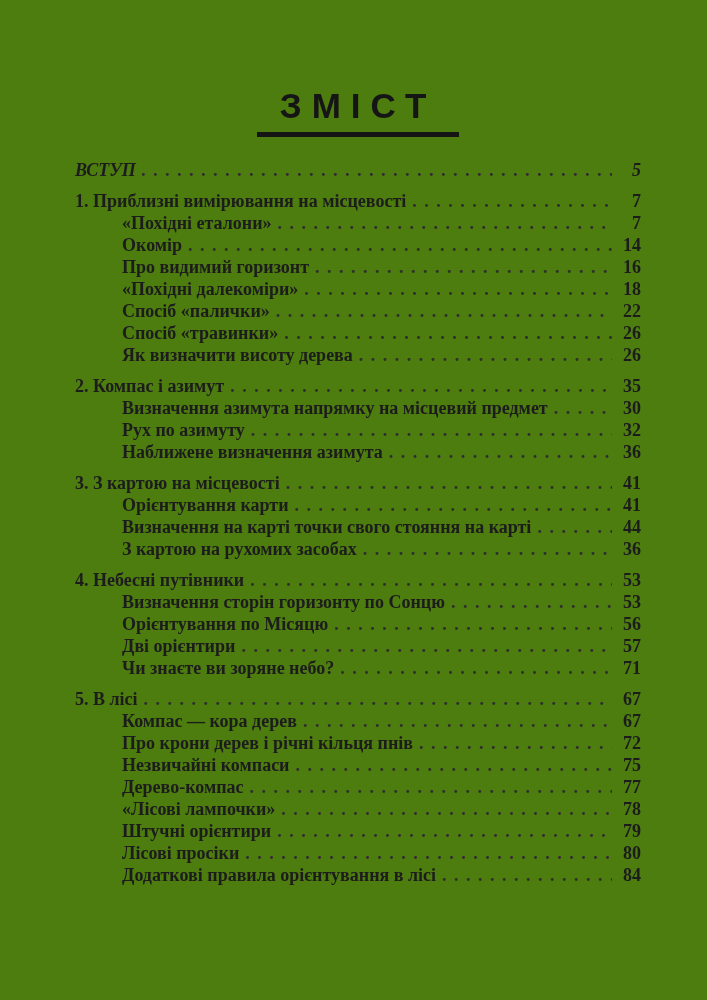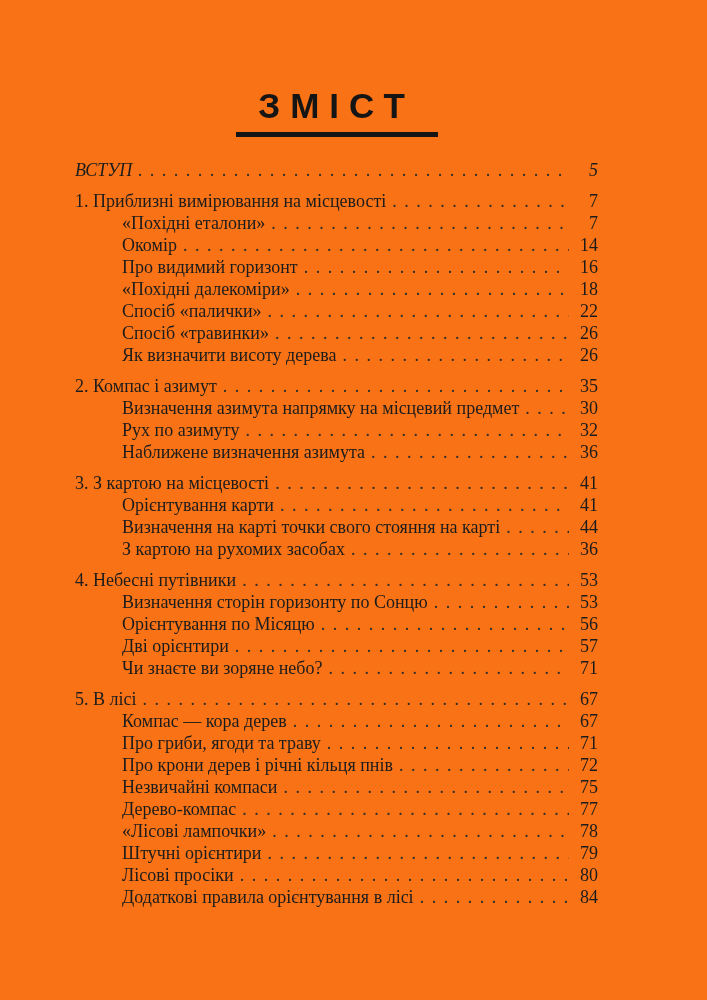--- a/index.html
+++ b/index.html
@@ -11,22 +11,22 @@
     width: 707px;
     height: 1000px;
     overflow: hidden;
     font-family: "Liberation Serif", serif;
     color: #1c1c1c;
   }
   .page {
     box-sizing: border-box;
     width: 707px;
     height: 1000px;
-    padding: 88px 109px 0 75px;
-    background: #f97316;
+    padding: 88px 66px 0 75px;
+    background: #4d7c0f;
   }
   .title-wrap {
     text-align: center;
     margin-bottom: 22px;
   }
   .title {
     margin: 0;
     font-family: "Liberation Sans", sans-serif;
     font-weight: bold;
     font-size: 35px;
@@ -43,20 +43,21 @@
   }
   .toc-list {
     margin-top: 22px;
   }
   .row {
     display: flex;
     align-items: baseline;
     font-size: 18px;
     line-height: 22px;
     white-space: nowrap;
+    font-weight: bold;
   }
   .row .label {
     flex: 0 0 auto;
   }
   .row .dots {
     flex: 1 1 auto;
     overflow: hidden;
     white-space: nowrap;
     margin: 0 5px 0 6px;
     color: #2e2e2e;
@@ -68,21 +69,21 @@
   .row .page-num {
     flex: 0 0 auto;
     min-width: 24px;
     text-align: right;
   }
   .lvl-intro {
     font-style: italic;
     margin-bottom: 5px;
   }
   .lvl-chapter {
-    font-weight: normal;
+    font-weight: bold;
     margin-top: 9px;
   }
   .lvl-sub .label {
     padding-left: 47px;
     text-align: right;
   }
 </style>
 </head>
 <body>
 
@@ -208,25 +209,20 @@
         <span class="label">5. В лісі</span>
         <span class="dots"></span>
         <span class="page-num">67</span>
       </div>
       <div class="row lvl-sub">
         <span class="label">Компас — кора дерев</span>
         <span class="dots"></span>
         <span class="page-num">67</span>
       </div>
       <div class="row lvl-sub">
-        <span class="label">Про гриби, ягоди та траву</span>
-        <span class="dots"></span>
-        <span class="page-num">71</span>
-      </div>
-      <div class="row lvl-sub">
         <span class="label">Про крони дерев і річні кільця пнів</span>
         <span class="dots"></span>
         <span class="page-num">72</span>
       </div>
       <div class="row lvl-sub">
         <span class="label">Незвичайні компаси</span>
         <span class="dots"></span>
         <span class="page-num">75</span>
       </div>
       <div class="row lvl-sub">

